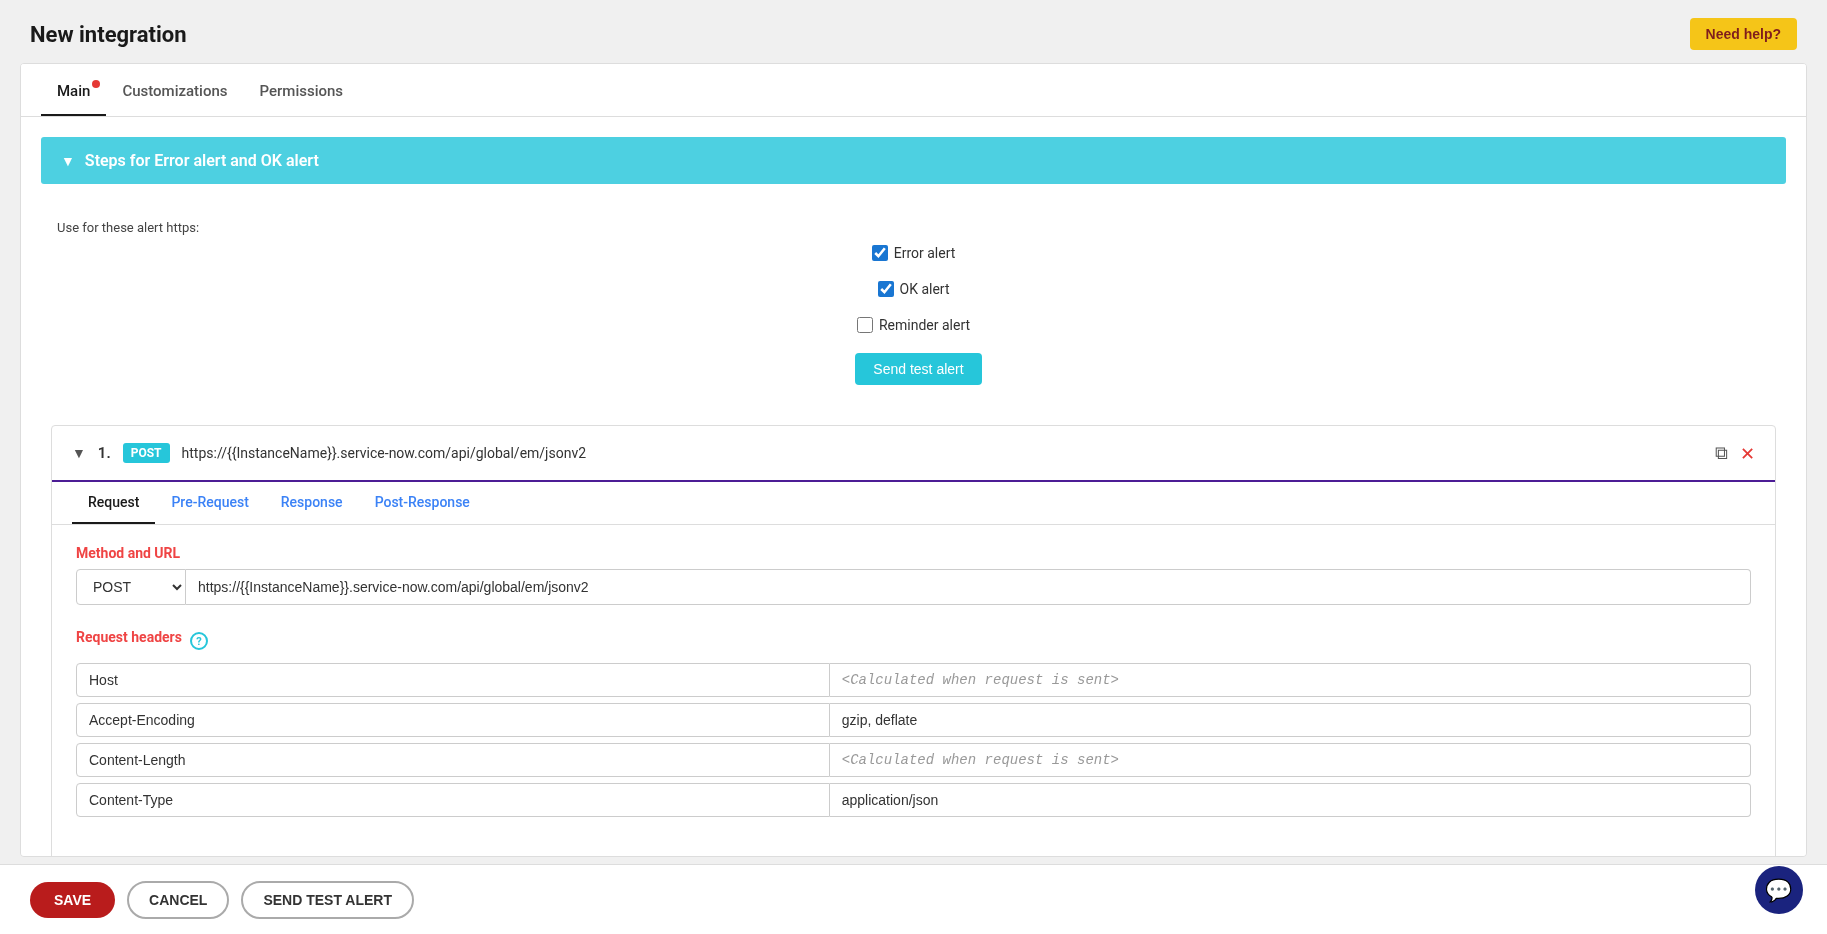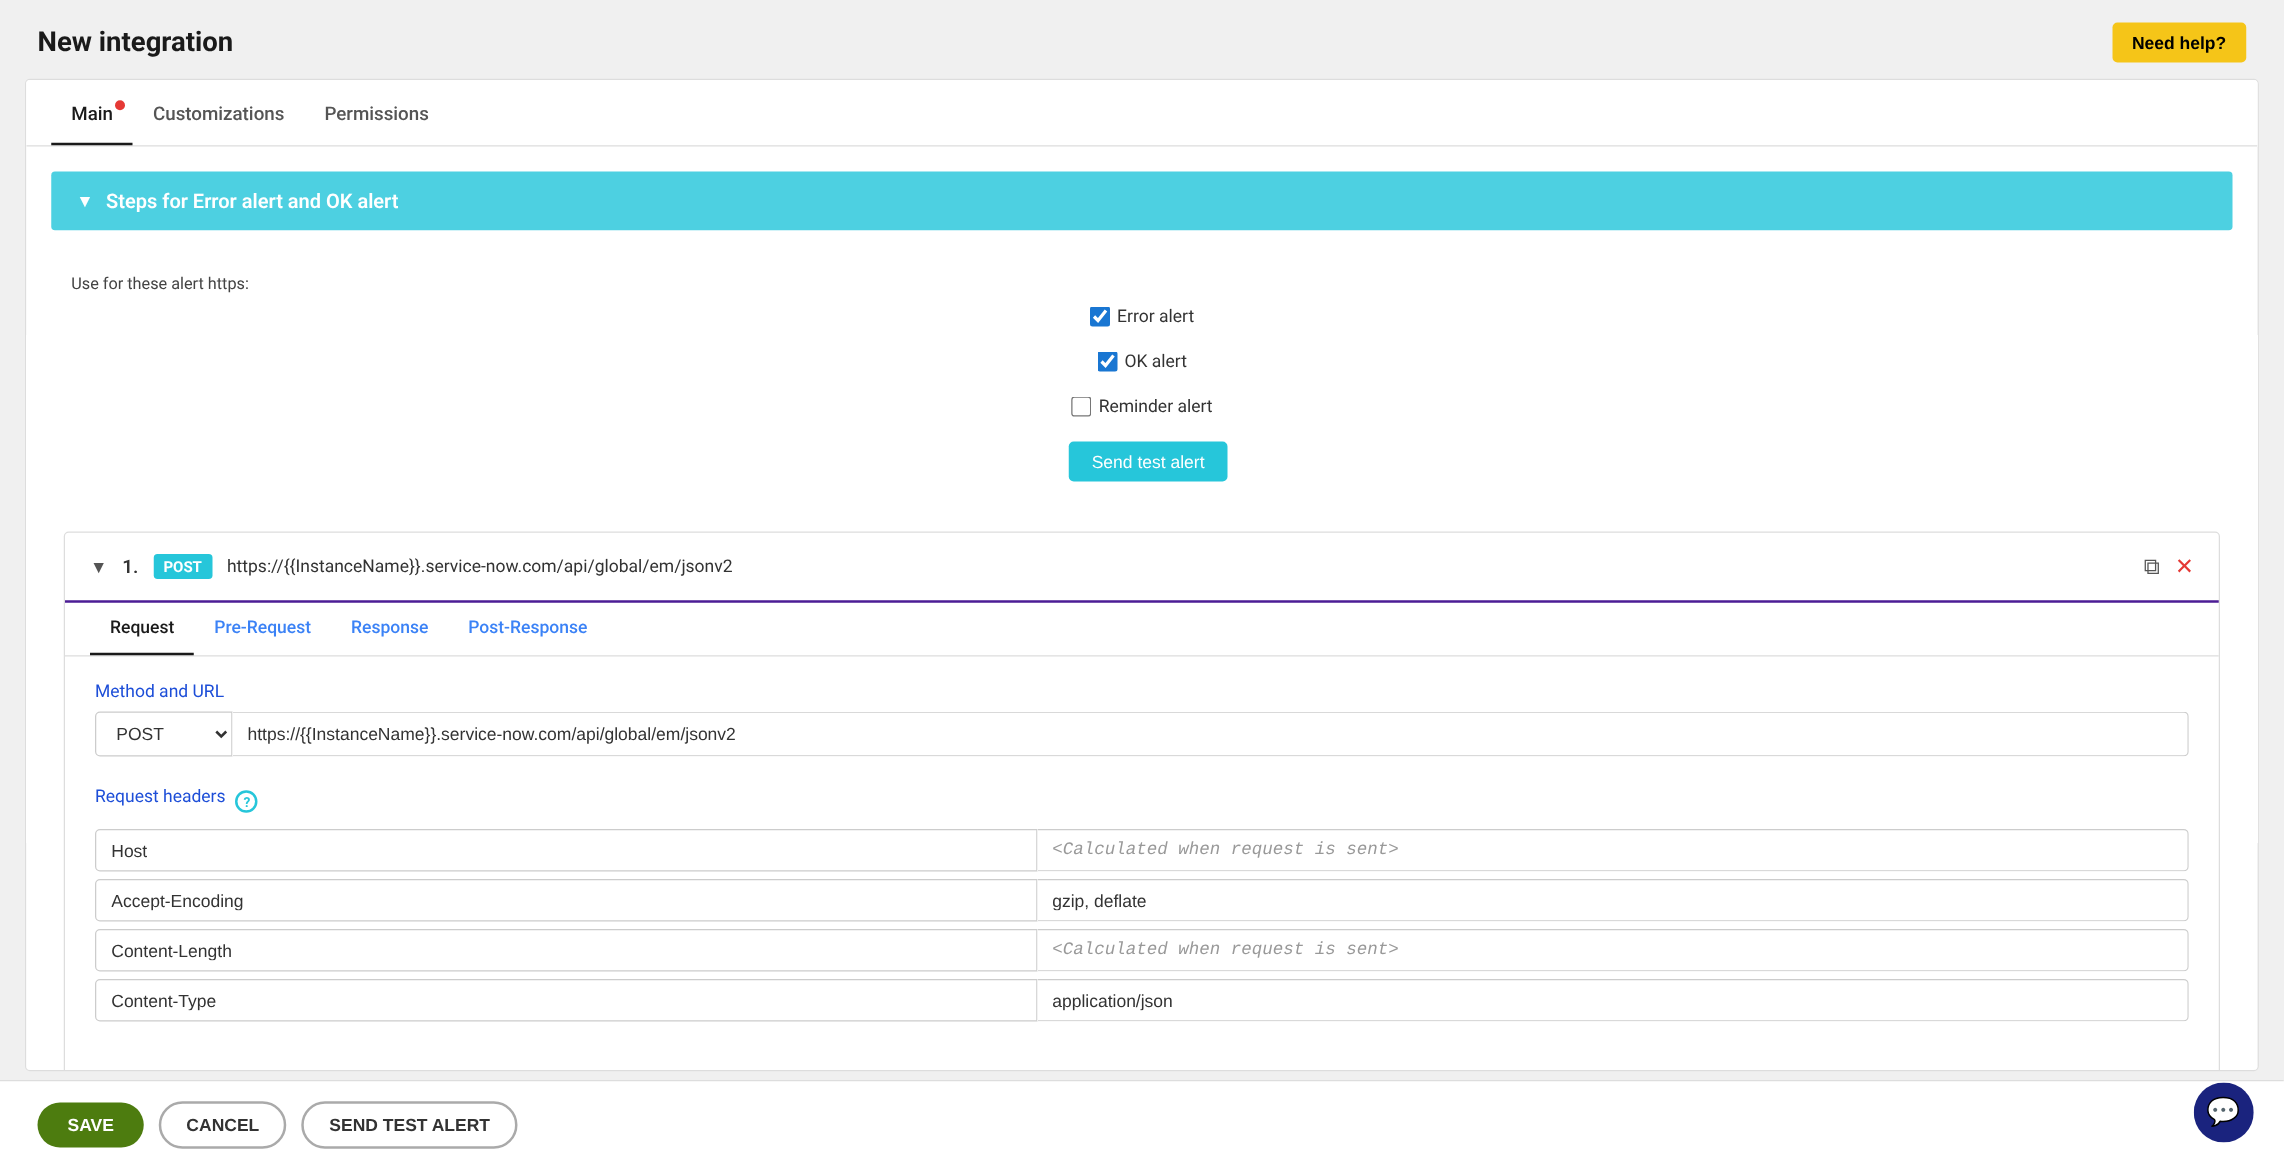--- a/index.html
+++ b/index.html
@@ -19,21 +19,21 @@
       color: #1a1a1a;
       padding: 22px 30px 16px 30px;
     }
 
     
     .need-help-btn {
       position: absolute;
       top: 18px;
       right: 30px;
       background: #f5c518;
-      color: #000000;
+      color: #7f1d1d;
       font-weight: 600;
       font-size: 14px;
       border: none;
       border-radius: 4px;
       padding: 8px 16px;
       cursor: pointer;
     }
 
     
     .main-card {
@@ -221,22 +221,22 @@
     .step-content {
       padding: 20px 24px;
     }
 
     
     .field-group {
       margin-bottom: 24px;
     }
     .field-label {
       font-size: 14px;
-      font-weight: 400;
-      color: #1d4ed8;
+      font-weight: 700;
+      color: #ef4444;
       margin-bottom: 8px;
     }
 
     
     .method-url-row {
       display: flex;
       gap: 0;
     }
     .method-select {
       border: 1px solid #ccc;
@@ -322,21 +322,21 @@
       height: 70px;
       background: #fff;
       border-top: 1px solid #ddd;
       display: flex;
       align-items: center;
       padding: 0 30px;
       gap: 12px;
       z-index: 100;
     }
     .save-btn {
-      background: #4d7c0f;
+      background: #b91c1c;
       color: #fff;
       border: none;
       border-radius: 20px;
       padding: 10px 24px;
       font-size: 14px;
       font-weight: 600;
       cursor: pointer;
     }
     .cancel-btn {
       background: #fff;

